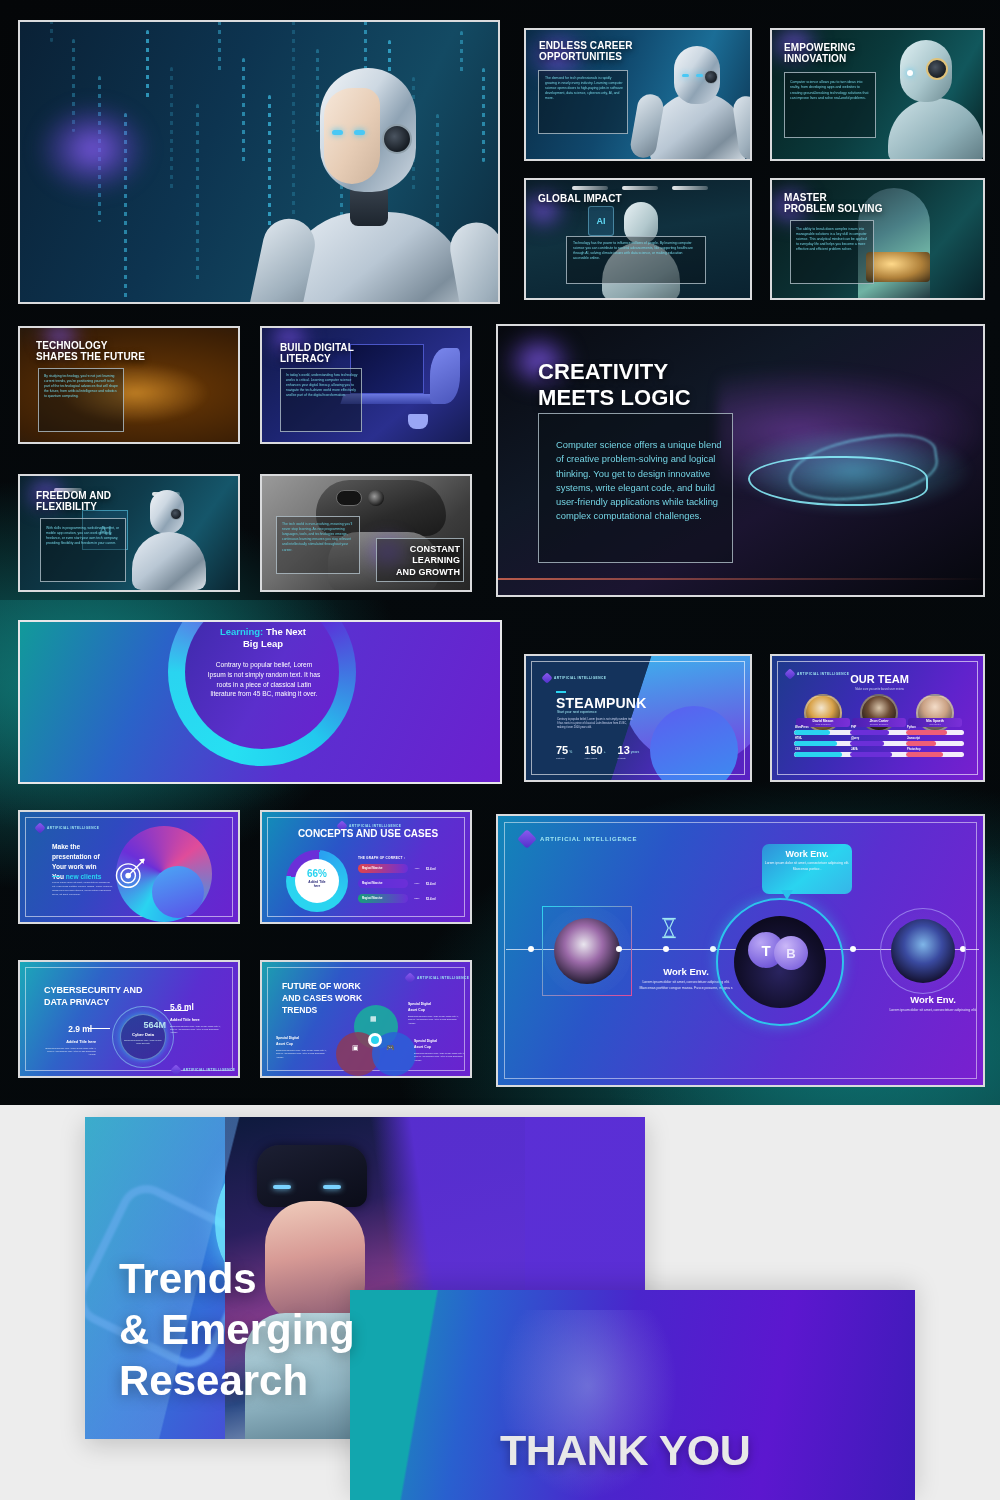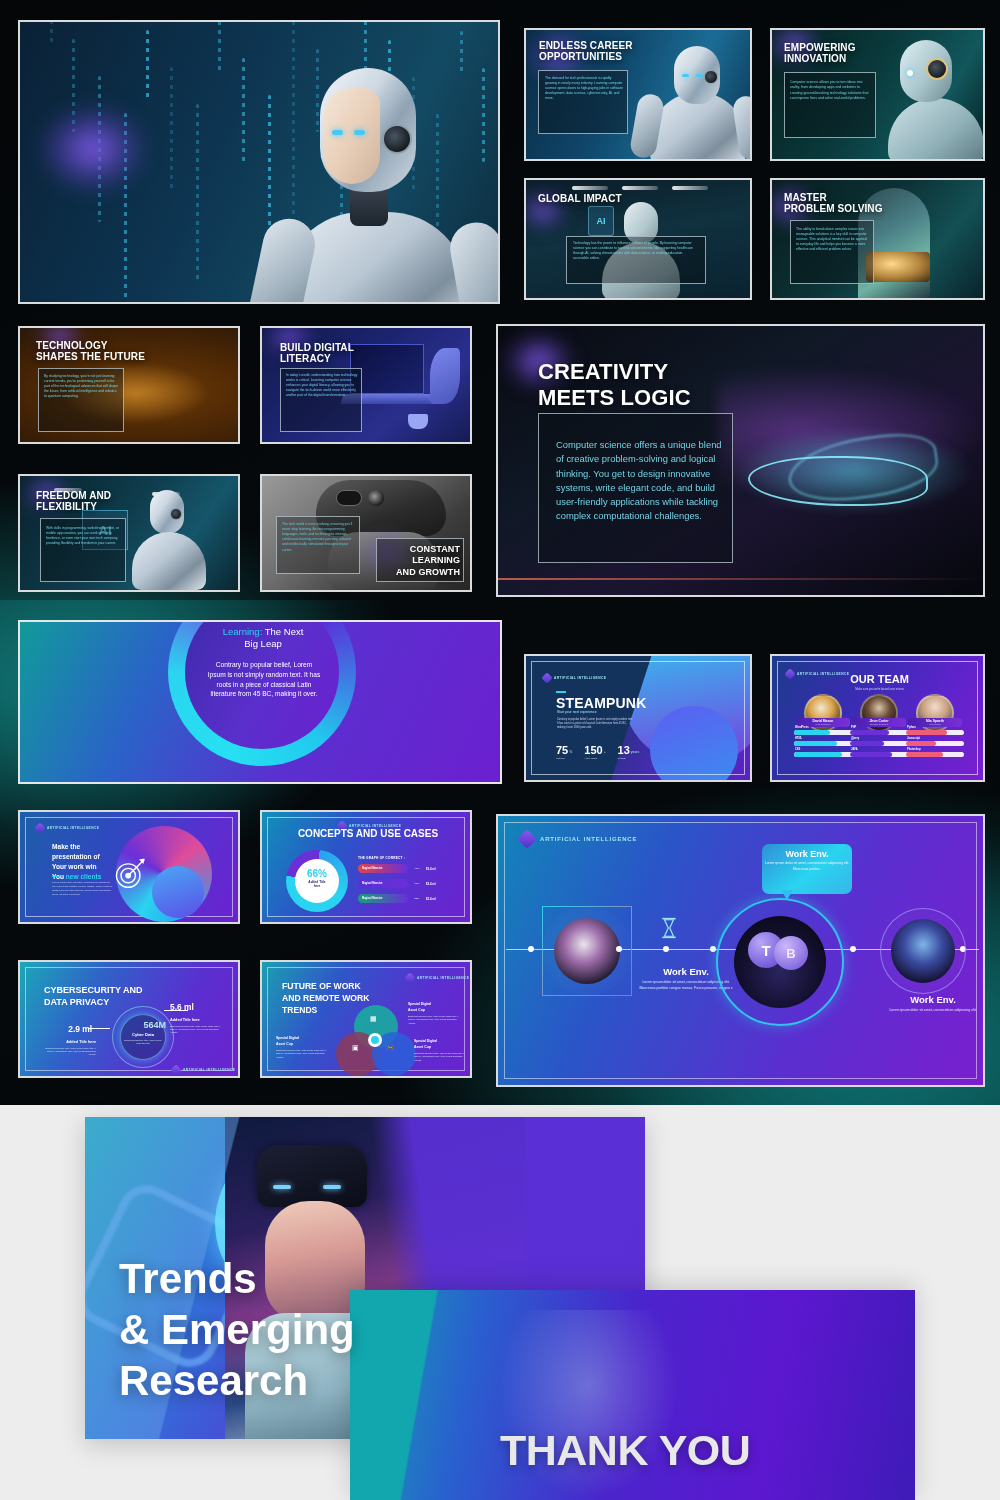--- a/index.html
+++ b/index.html
@@ -420,21 +420,21 @@
       <div>AND GROWTH</div>
     </div>
   </div>
 </div>
 
 <div class="slide s-leap">
   <div class="slide-inner">
     <div class="bg-purple"></div>
     <div class="donut-ring" style="left:148px;top:-44px;width:188px;height:188px;"></div>
     <div class="donut-hole" style="left:165px;top:-27px;width:154px;height:154px;background:linear-gradient(120deg,#3c2aa8,#5b2fcc 55%,#6b20cf);"></div>
-    <div style="position:absolute;left:178px;top:4px;width:130px;text-align:center;font-size:9.5px;font-weight:normal;line-height:1.22;">
+    <div style="position:absolute;left:178px;top:4px;width:130px;text-align:center;font-size:9.5px;font-weight:bold;line-height:1.22;">
       <span style="color:#2ad4f0;">Learning:</span><span style="color:#fff;"> The Next</span>
       <div style="color:#fff;">Big Leap</div>
     </div>
     <div style="position:absolute;left:186px;top:38px;width:116px;text-align:center;font-size:6.6px;color:#fff;line-height:1.48;">Contrary to popular belief, Lorem Ipsum is not simply random text. It has roots in a piece of classical Latin literature from 45 BC, making it over.</div>
   </div>
 </div>
 
 <div class="slide s-steam">
   <div class="slide-inner">
     <div style="position:absolute;inset:0;background:linear-gradient(120deg,#15365f 0%,#23307a 38%,#4a2bb8 68%,#5a22c4 100%);"></div>
@@ -702,21 +702,21 @@
 <div class="slide s-future">
   <div class="slide-inner">
     <div style="position:absolute;inset:0;background:linear-gradient(118deg,#1ba0b0 0%,#2f56c8 32%,#5a2fd0 68%,#6b22cf 100%);"></div>
     <div style="position:absolute;inset:5px;border:1px solid rgba(255,255,255,.5);"></div>
     <div class="badge-row" style="left:144px;top:12px;">
       <span class="badge-dia"></span>
       <span class="badge-tx">ARTIFICIAL INTELLIGENCE</span>
     </div>
     <div style="position:absolute;left:20px;top:18px;font-size:8.6px;font-weight:bold;color:#fff;line-height:1.4;">
       <div>FUTURE OF WORK</div>
-      <div>AND REMOTE WORK</div>
+      <div>AND CASES WORK</div>
       <div>TRENDS</div>
     </div>
 
     <div style="position:absolute;left:92px;top:43px;width:44px;height:44px;border-radius:50%;background:rgba(23,176,156,.85);"></div>
     <div style="position:absolute;left:74px;top:70px;width:44px;height:44px;border-radius:50%;background:rgba(138,59,90,.85);"></div>
     <div style="position:absolute;left:110px;top:70px;width:44px;height:44px;border-radius:50%;background:rgba(42,95,216,.85);"></div>
     <div style="position:absolute;left:106px;top:71px;width:14px;height:14px;border-radius:50%;background:#fff;display:flex;align-items:center;justify-content:center;">
       <span style="width:8px;height:8px;border-radius:50%;background:#2ad4f0;display:block;"></span>
     </div>
     <div style="position:absolute;left:108px;top:53px;font-size:7px;color:#fff;">▦</div>

